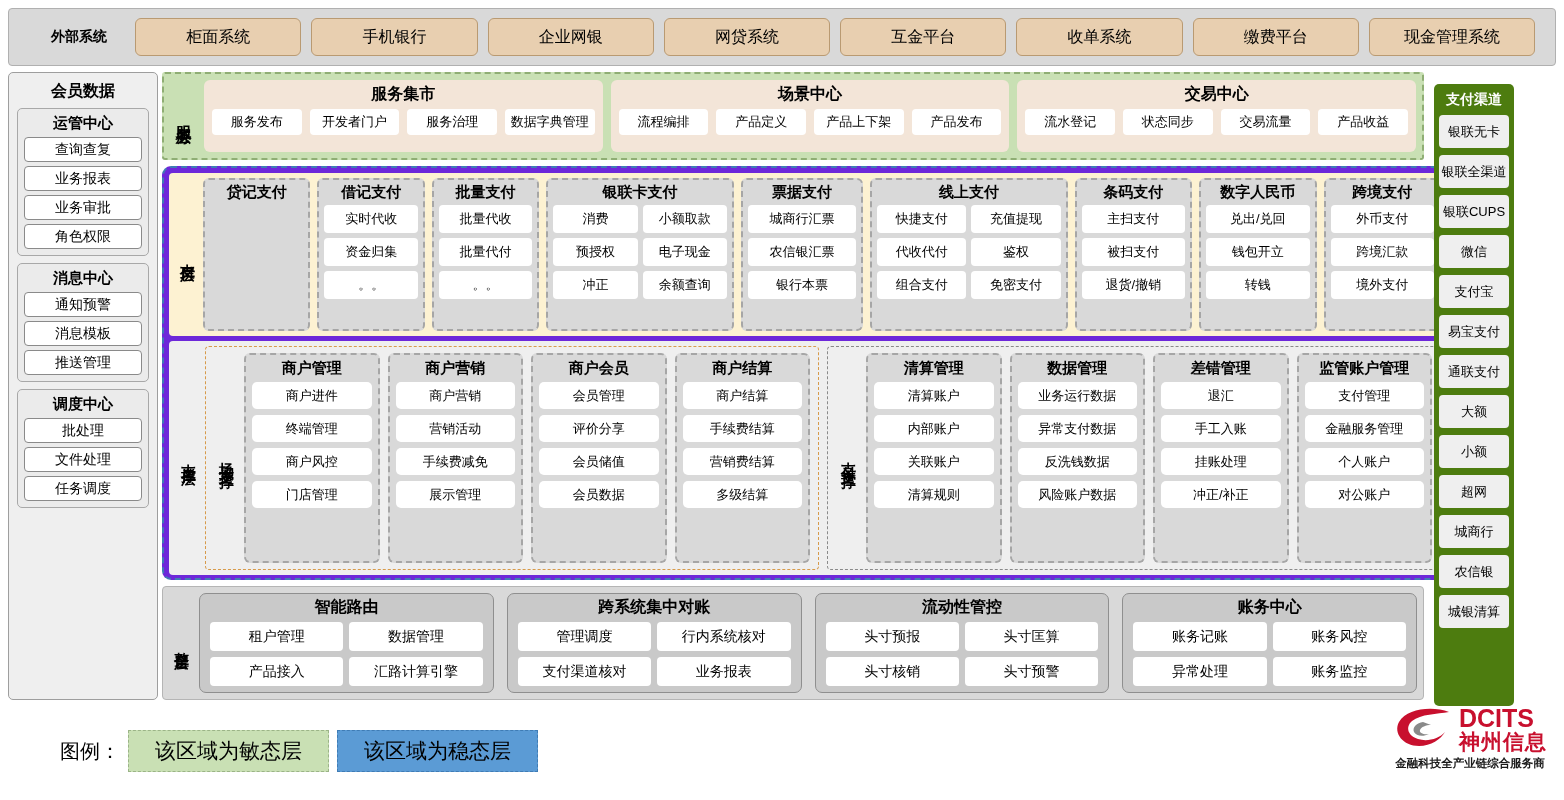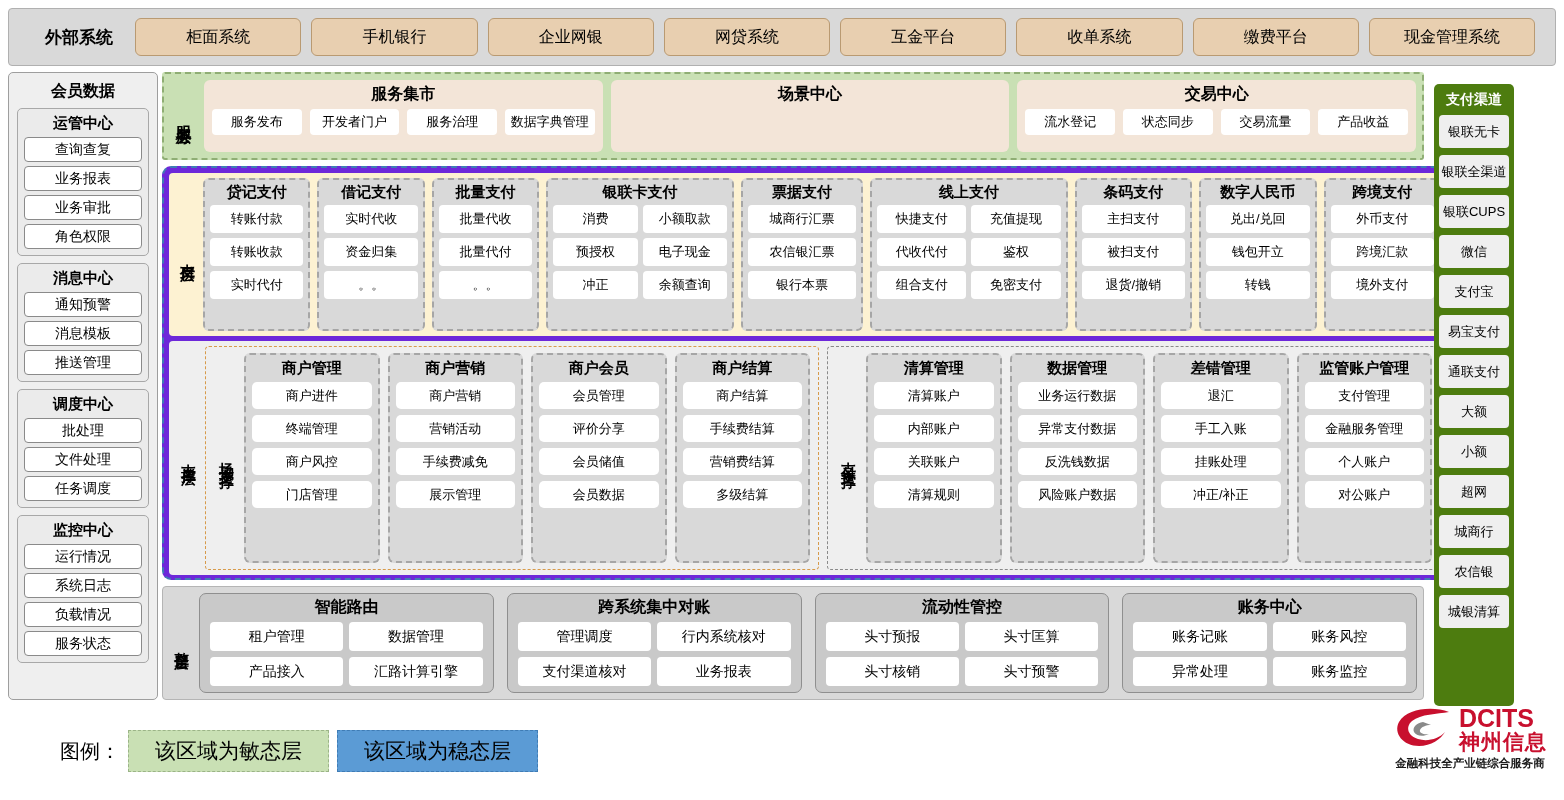--- a/index.html
+++ b/index.html
@@ -13,21 +13,21 @@
     position:relative;
   }
 
   
   #external-bar{
     position:absolute; left:8px; top:8px; width:1548px; height:58px;
     background:#d9d9d9; border:1px solid #b0b0b0; border-radius:4px;
     display:flex; align-items:center; padding:0 14px;
   }
   #external-bar .ext-title{
-    font-size:17px; font-weight:bold; width:112px; flex:0 0 112px; text-align:center;
+    font-size:14px; font-weight:bold; width:112px; flex:0 0 112px; text-align:center;
   }
   #external-bar .ext-items{
     flex:1; display:flex; align-items:center; justify-content:space-between; gap:10px; padding-right:6px;
   }
   .ext-chip{
     flex:1 1 0; height:38px; background:#e8cfb0; border:1px solid #b99a72; border-radius:6px;
     display:flex; align-items:center; justify-content:center;
     font-size:16px; white-space:nowrap;
   }
 
@@ -236,69 +236,63 @@
         <div class="mgmt-item">通知预警</div>
         <div class="mgmt-item">消息模板</div>
         <div class="mgmt-item">推送管理</div>
       </div>
       <div class="mgmt-group">
         <div class="grp-title">调度中心</div>
         <div class="mgmt-item">批处理</div>
         <div class="mgmt-item">文件处理</div>
         <div class="mgmt-item">任务调度</div>
       </div>
-      <div class="mgmt-group">
-        <div class="grp-title">监控中心</div>
-        <div class="mgmt-item">运行情况</div>
-        <div class="mgmt-item">系统日志</div>
-        <div class="mgmt-item">负载情况</div>
-        <div class="mgmt-item">服务状态</div>
-      </div>
     </div>
 </div>
 
 <div id="service-layer">
   <div class="layer-tag">服务层</div>
   <div id="service-cards" style="flex:1;display:flex;">
       <div class="svc-card">
         <div class="card-title">服务集市</div>
         <div class="svc-chips">
           <div class="svc-chip">服务发布</div>
           <div class="svc-chip">开发者门户</div>
           <div class="svc-chip">服务治理</div>
           <div class="svc-chip">数据字典管理</div>
         </div>
       </div>
       <div class="svc-card">
         <div class="card-title">场景中心</div>
+        <div class="svc-chips">
+          <div class="svc-chip">流程编排</div>
+          <div class="svc-chip">产品定义</div>
+          <div class="svc-chip">产品上下架</div>
+          <div class="svc-chip">产品发布</div>
+        </div>
       </div>
       <div class="svc-card">
         <div class="card-title">交易中心</div>
         <div class="svc-chips">
           <div class="svc-chip">流水登记</div>
           <div class="svc-chip">状态同步</div>
           <div class="svc-chip">交易流量</div>
           <div class="svc-chip">产品收益</div>
         </div>
       </div>
     </div>
 </div>
 
 <div id="stable-block">
 
   <div id="payment-layer">
     <div class="layer-tag">支付层</div>
     <div class="pay-cols" id="payment-cards">
         <div class="pay-card c1" style="flex: 1 1 90px;">
           <div class="card-title">贷记支付</div>
-          <div class="pay-grid">
-            <div class="pay-item">转账付款</div>
-            <div class="pay-item">转账收款</div>
-            <div class="pay-item">实时代付</div>
-          </div>
         </div>
         <div class="pay-card c1" style="flex: 1 1 90px;">
           <div class="card-title">借记支付</div>
           <div class="pay-grid">
             <div class="pay-item">实时代收</div>
             <div class="pay-item">资金归集</div>
             <div class="pay-item">。。</div>
           </div>
         </div>
         <div class="pay-card c1" style="flex: 1 1 90px;">

